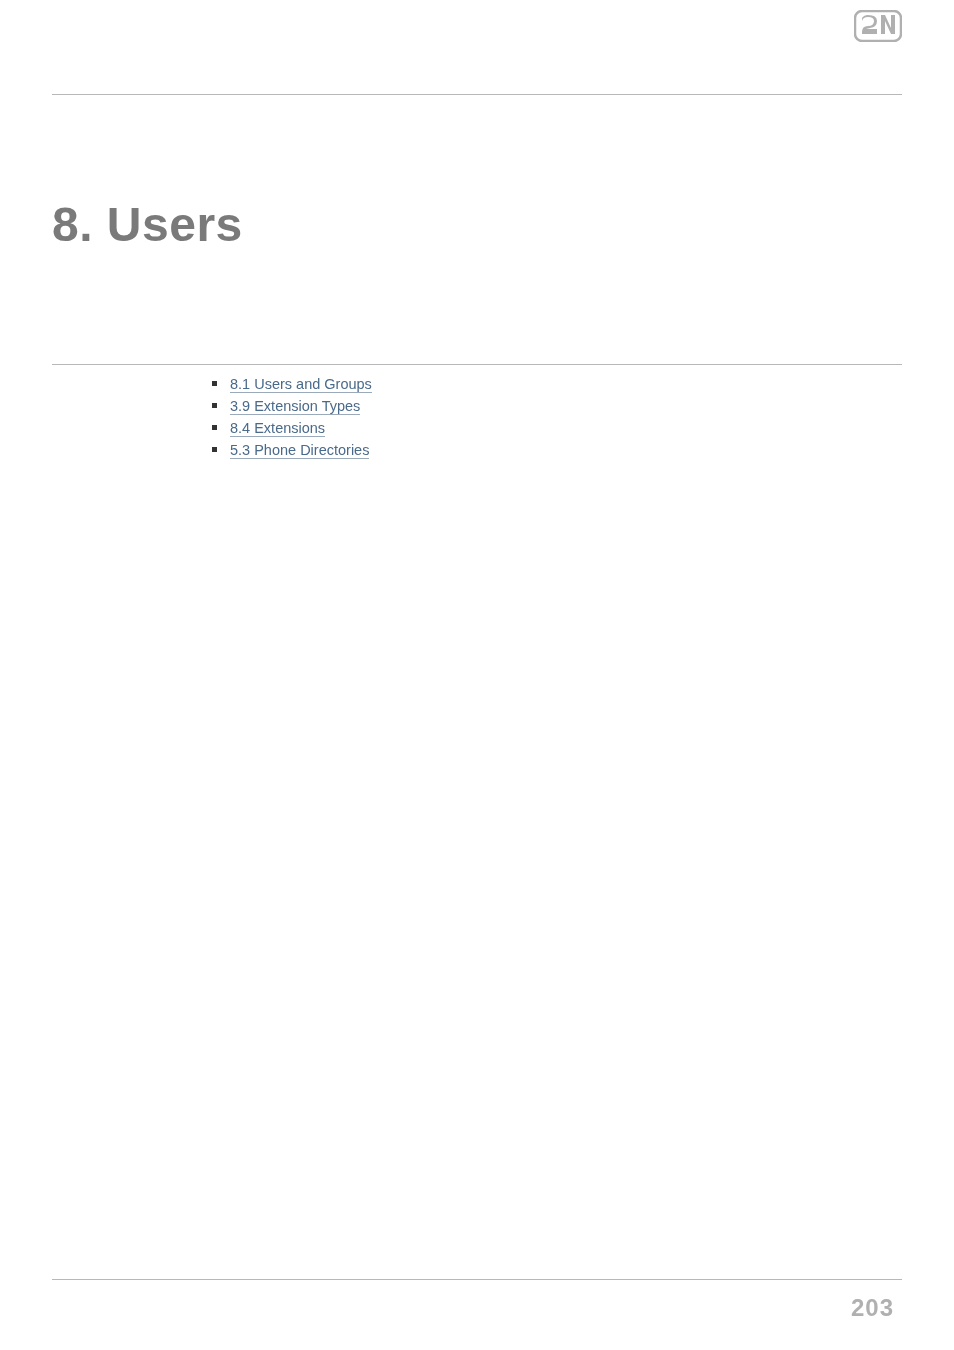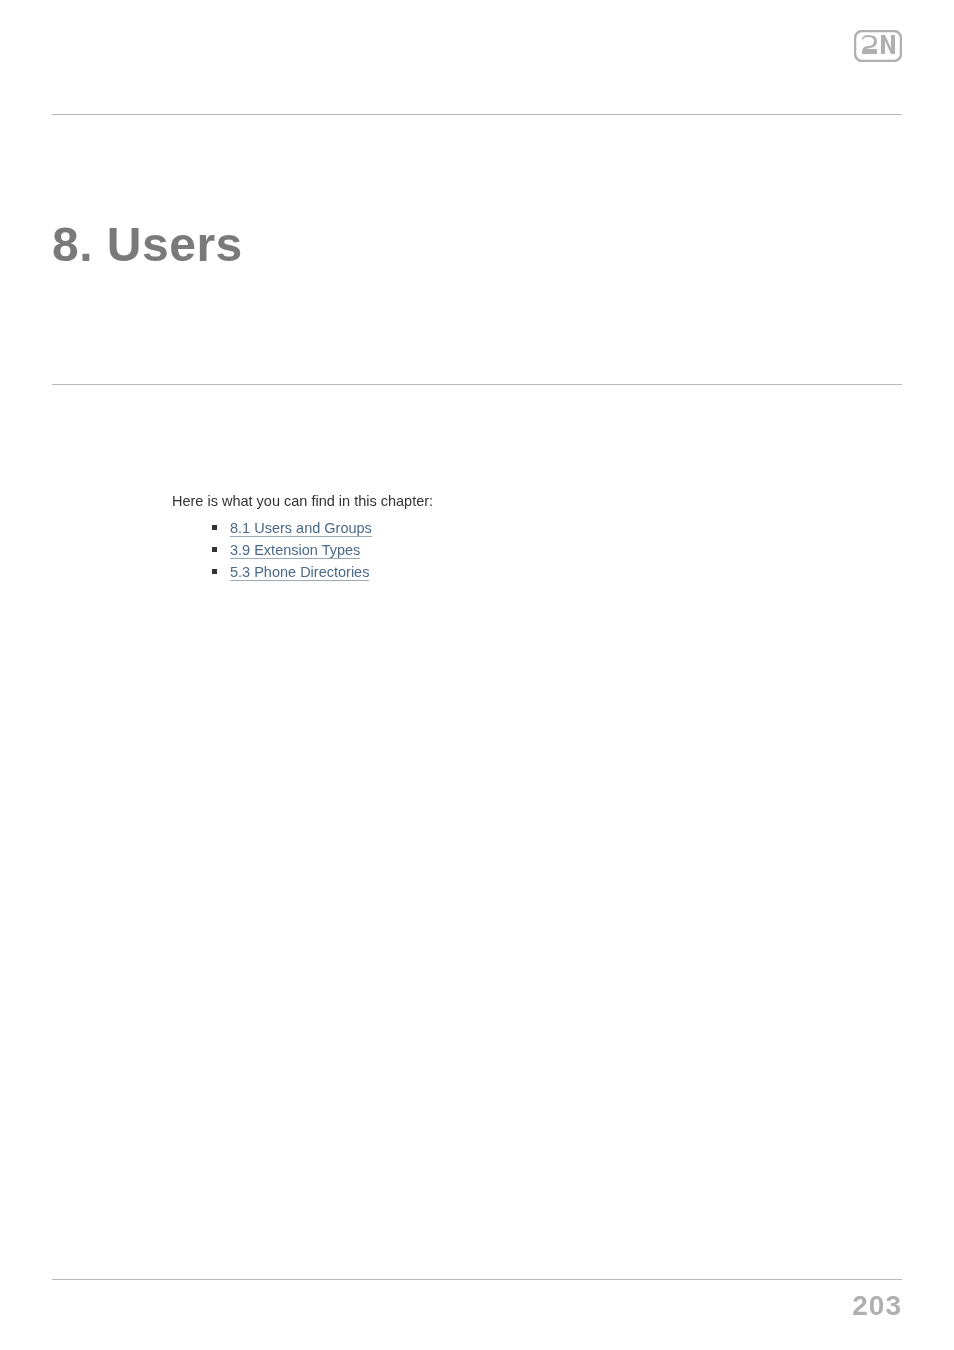--- a/index.html
+++ b/index.html
@@ -1,21 +1,21 @@
 <!DOCTYPE html>
 <html><head>
 <meta charset="utf-8">
 <style>
   * { margin: 0; padding: 0; box-sizing: border-box; }
   html, body { width: 954px; height: 1350px; background: #ffffff; font-family: Verdana, Geneva, sans-serif; }
   .page {
     width: 954px;
     height: 1350px;
     position: relative;
-    padding: 36px 52px 40px 52px;
+    padding: 16px 52px 40px 52px;
   }
   .header-area {
     position: relative;
     height: 48px;
   }
   .logo {
     position: absolute;
     right: 0;
     top: -6px;
   }
@@ -71,23 +71,23 @@
   .footer-rule {
     position: absolute;
     left: 52px;
     right: 52px;
     bottom: 70px;
     border: none;
     border-top: 1px solid #b8b8b8;
   }
   .page-number {
     position: absolute;
-    right: 52px;
+    right: 60px;
     bottom: 28px;
-    font-size: 28px;
+    font-size: 24px;
     font-weight: bold;
     color: #b0b0b0;
     letter-spacing: 1px;
   }
 </style>
 </head>
 <body>
 
 <div class="page">
 
@@ -100,28 +100,30 @@
       </svg>
     </div>
   </div>
 
   <hr class="top-rule">
 
   <h1 class="title">8. Users</h1>
 
   <hr class="mid-rule">
 
-  <p class="intro">Here is what you can find in this chapter:</p>
 
   <ul class="link-list">
     <li>
       <a href="#">8.1 Users and Groups</a>
     </li>
     <li>
       <a href="#">3.9 Extension Types</a>
+    </li>
+    <li>
+      <a href="#">8.4 Extensions</a>
     </li>
     <li>
       <a href="#">5.3 Phone Directories</a>
     </li>
   </ul>
 
   <hr class="footer-rule">
 
   <div class="page-number">203</div>
 

